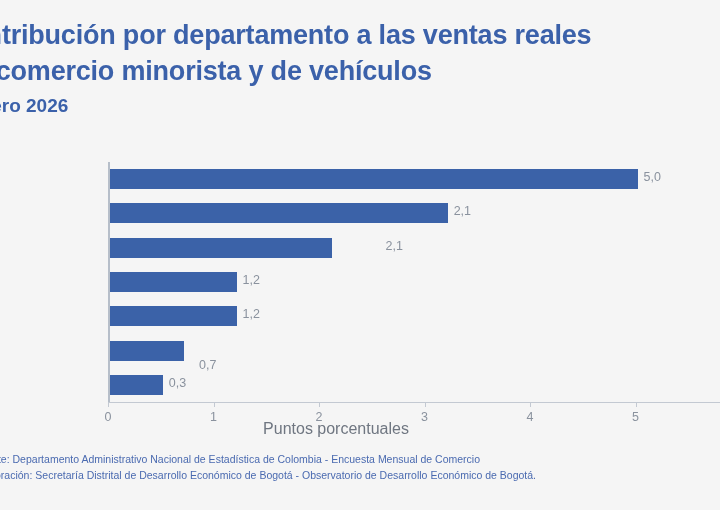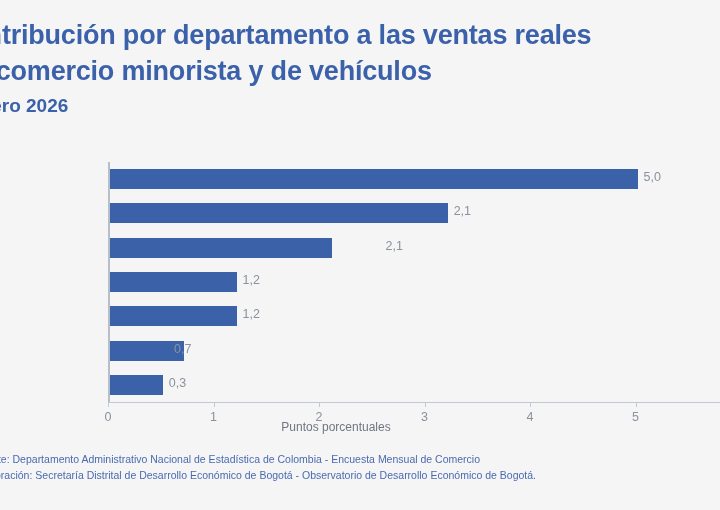--- a/index.html
+++ b/index.html
@@ -105,21 +105,21 @@
     color: #8a929e;
     transform: translateX(-50%);
     white-space: nowrap;
   }
   .xaxis-title {
     position: absolute;
     left: 108px;
     top: 420px;
     width: 456px;
     text-align: center;
-    font-size: 12px;
+    font-size: 16px;
     color: #6f7681;
   }
 
   
   .footer {
     position: absolute;
     left: -26px;           
     top: 452px;
     width: 760px;
   }
@@ -159,21 +159,21 @@
         <div class="row" style="top: 102.9px;">
           <div class="bar" style="width: 126.621px; background: rgb(59, 98, 168);"></div>
           <div class="bar-value" style="left: 132.621px;">1,2</div>
         </div>
         <div class="row" style="top: 137.2px;">
           <div class="bar" style="width: 126.621px; background: rgb(59, 98, 168);"></div>
           <div class="bar-value" style="left: 132.621px;">1,2</div>
         </div>
         <div class="row" style="top: 171.5px;">
           <div class="bar" style="width: 73.8621px; background: rgb(59, 98, 168);"></div>
-          <div class="bar-value" style="left: 64px;">0,7</div>
+          <div class="bar-value" style="left: 89px; margin-top: 16px;">0,7</div>
         </div>
         <div class="row" style="top: 205.8px;">
           <div class="bar" style="width: 52.7586px; background: rgb(59, 98, 168);"></div>
           <div class="bar-value" style="left: 58.7586px;">0,3</div>
         </div>
       </div>
   </div>
   <div class="xaxis" id="x-axis">
       <div class="xtick" style="left: 0px;"></div>
       <div class="xtick-label" style="left: 0px;">0</div>

